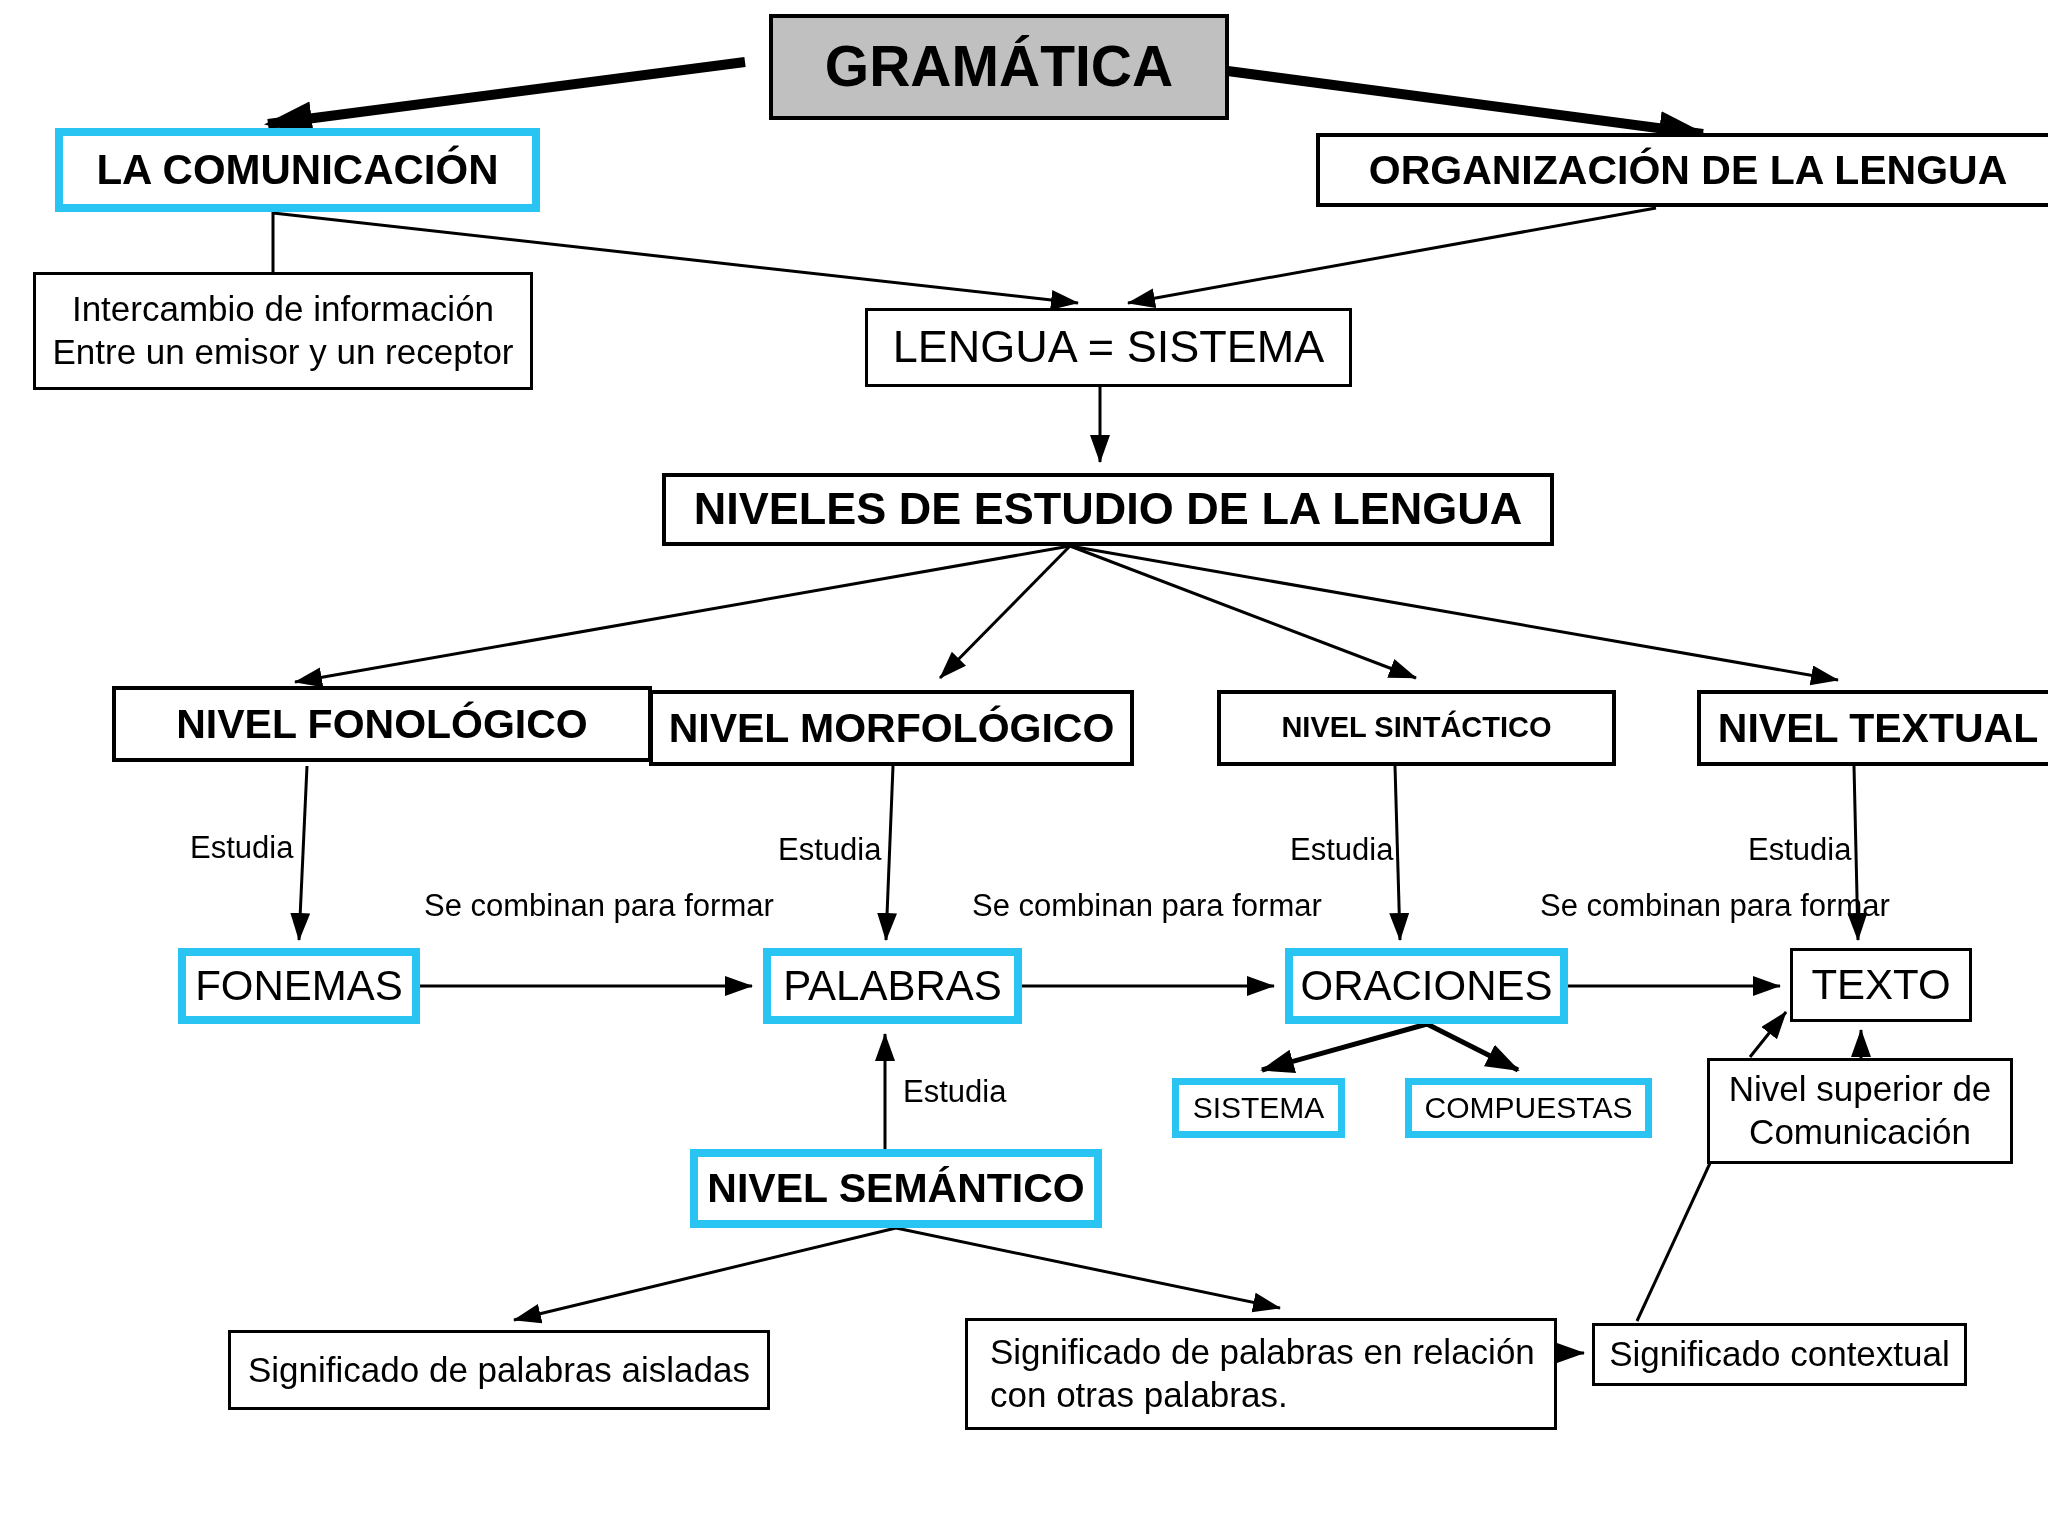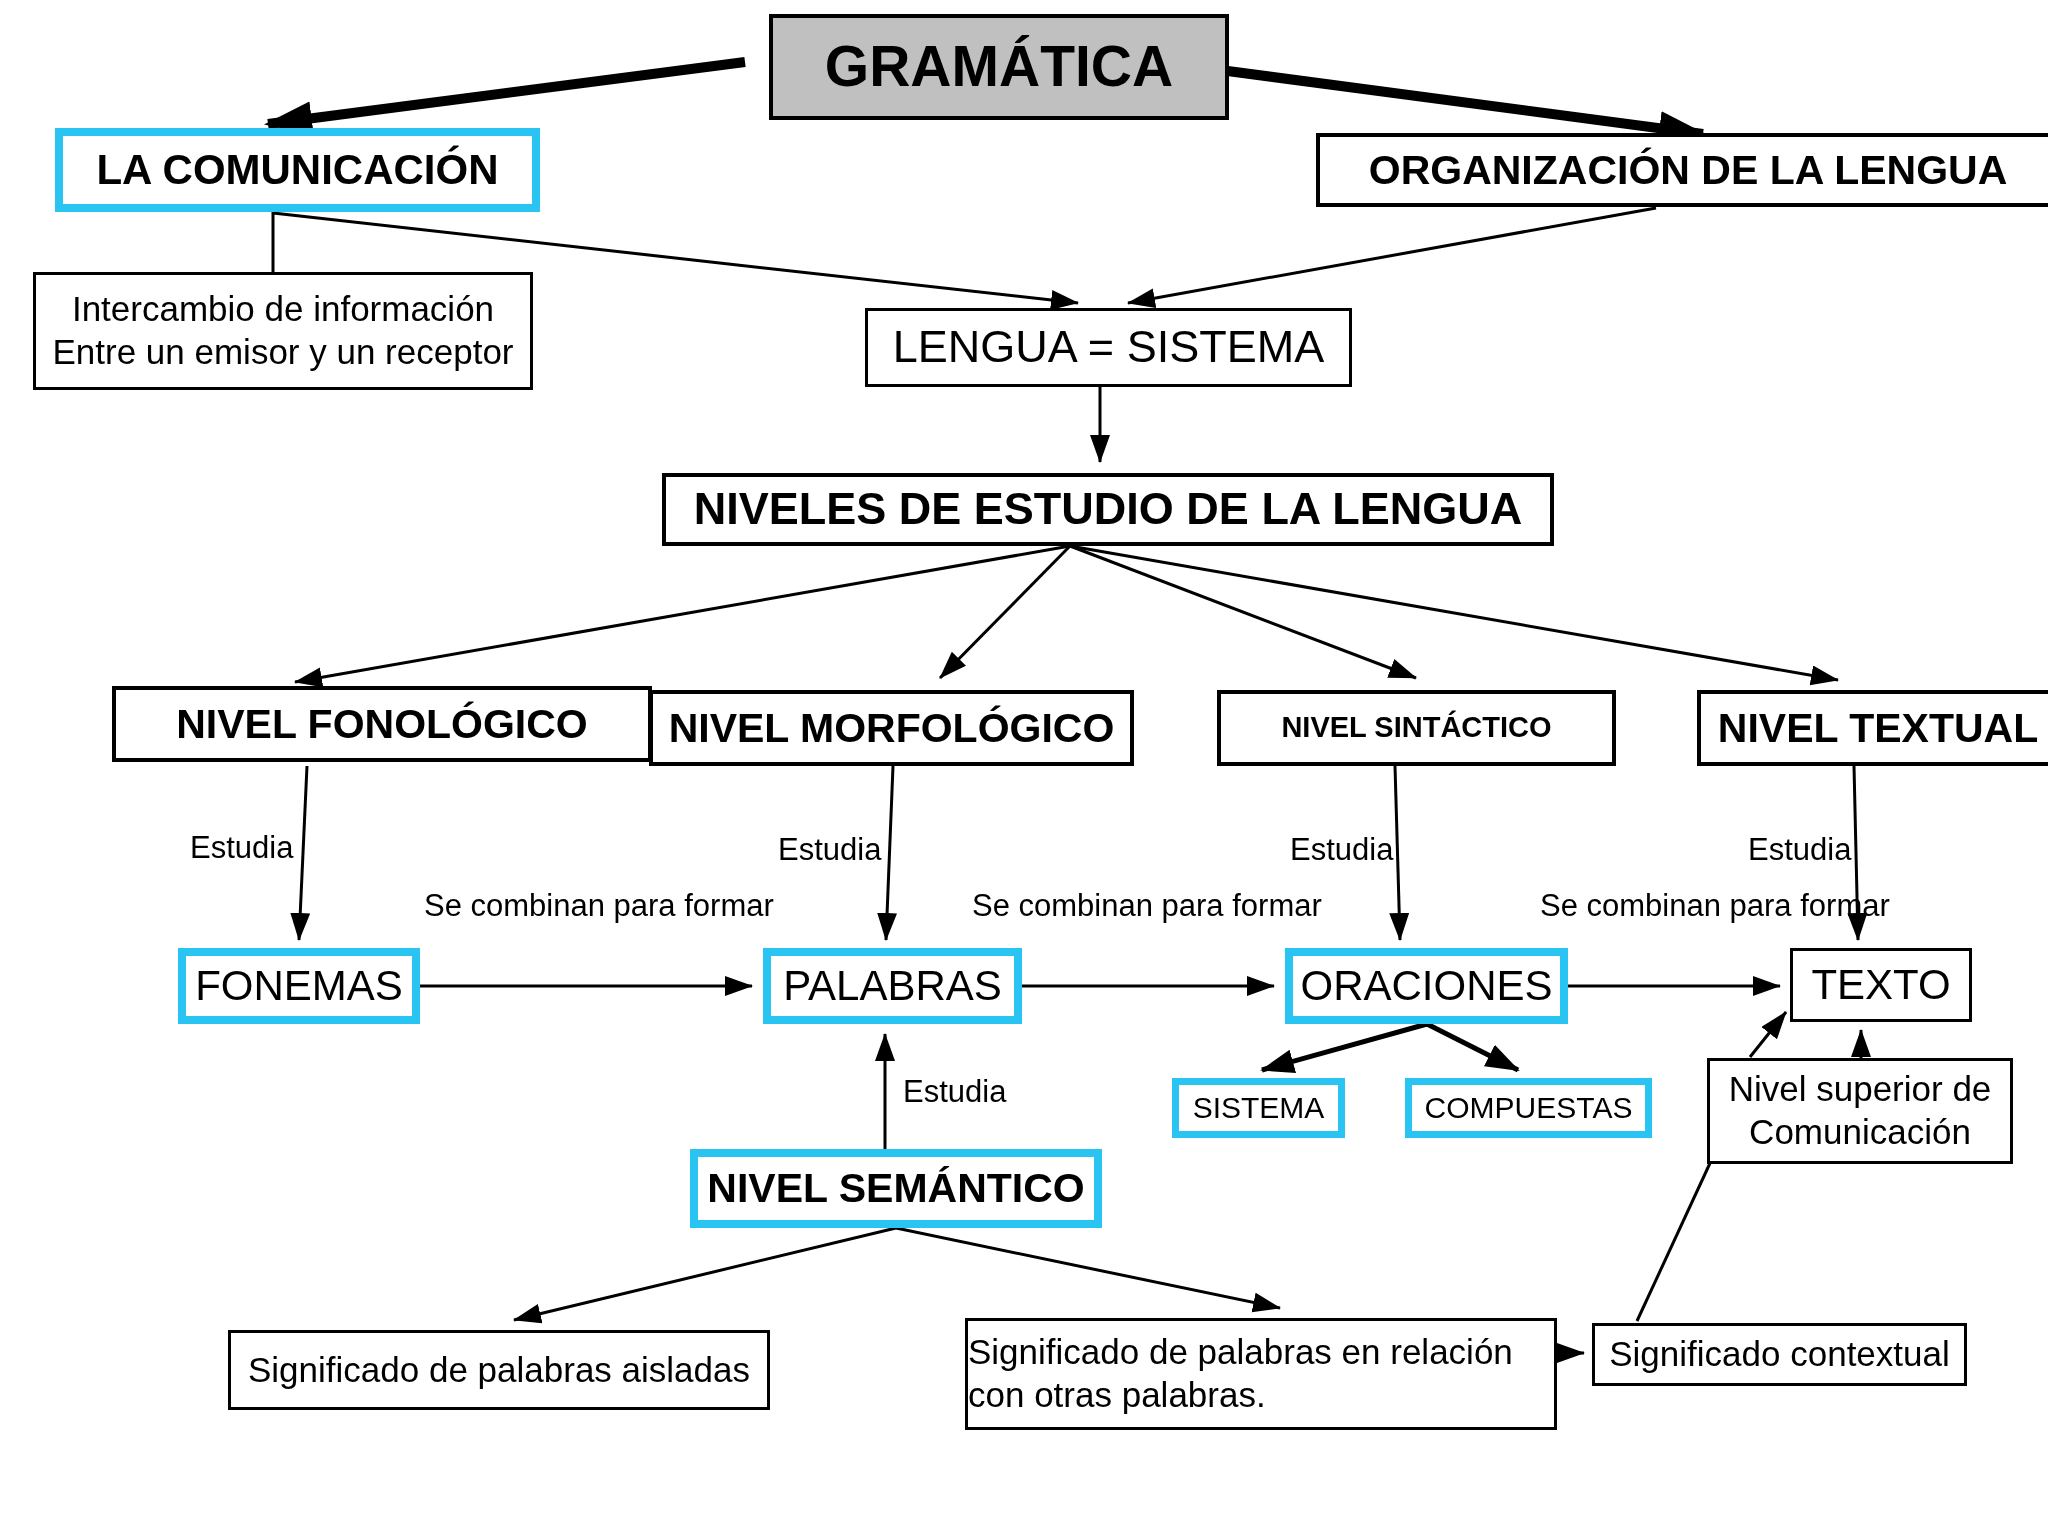--- a/index.html
+++ b/index.html
@@ -16,21 +16,21 @@
     position:absolute;display:flex;flex-direction:column;align-items:center;justify-content:center;
     text-align:center;box-sizing:border-box;background:#fff;line-height:1.22;white-space:nowrap;
   }
   .bk3{border:3px solid #000;}
   .bk4{border:4px solid #000;margin-left:24px;}
   .cy8{border:8px solid var(--cyan,#29C4F2);}
   .cy7{border:7px solid var(--cyan,#29C4F2);}
   .bold-t{font-weight:bold;}
   .gray{background:var(--gray,#C0C0C0);}
   .lbl{position:absolute;white-space:nowrap;line-height:1;}
-  .left-align{align-items:flex-start;text-align:left;}
+  .left-align{align-items:flex-start;text-align:left;padding-left:22px;}
 </style>
 </head>
 <body>
 
 <div id="canvas">
 
   <svg id="edges" viewBox="0 0 2048 1536">
     <defs>
       <marker id="ah" markerUnits="userSpaceOnUse" markerWidth="32" markerHeight="24" refX="27" refY="10" orient="auto">
         <path d="M0,0 L28,10 L0,20 Z" fill="#000"></path>

